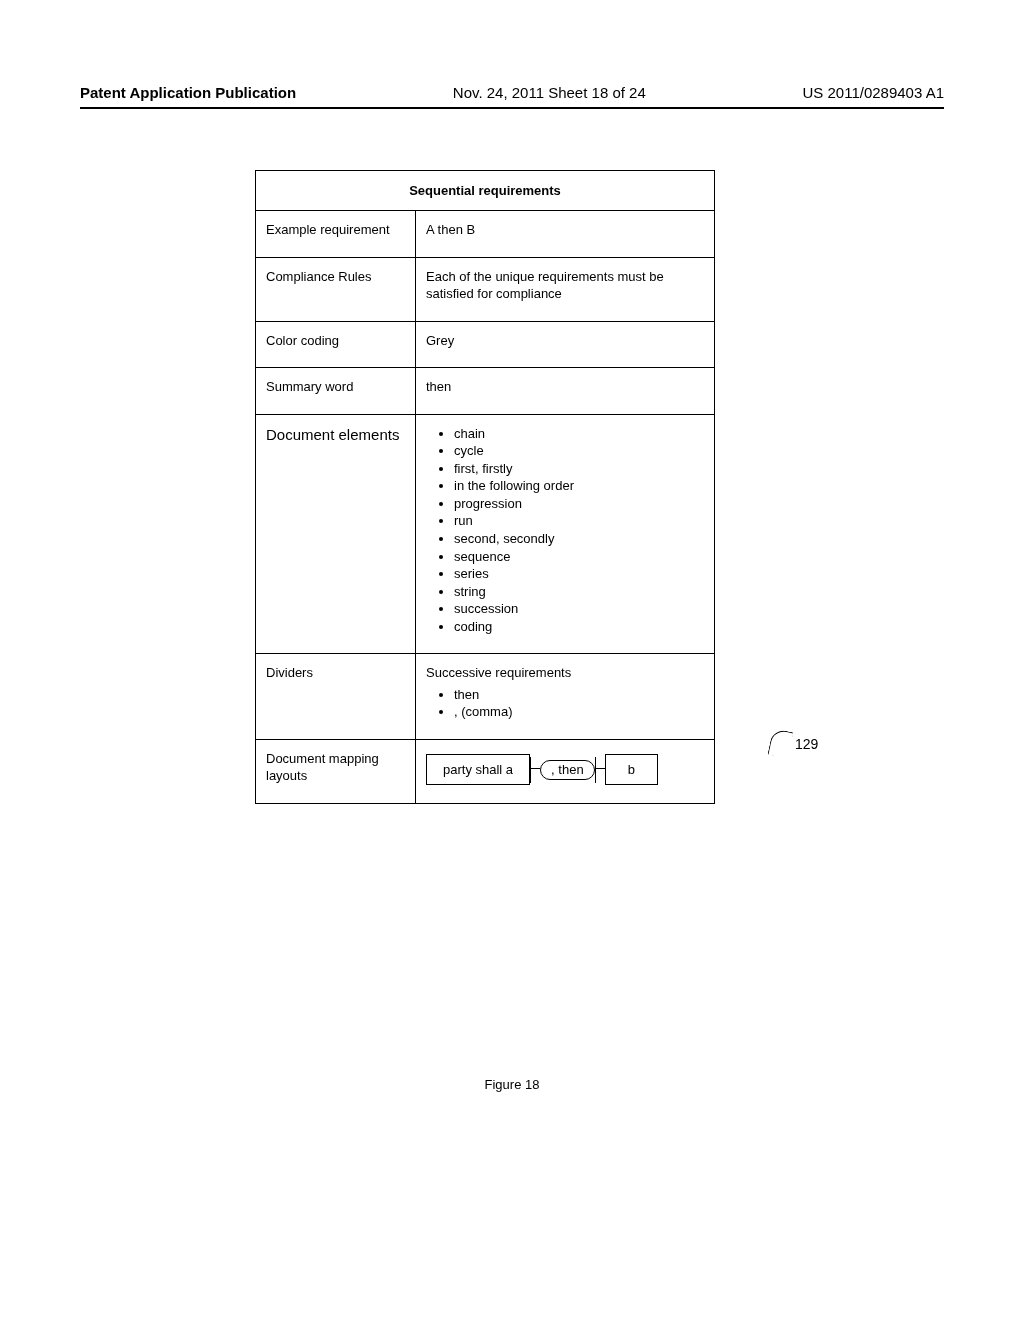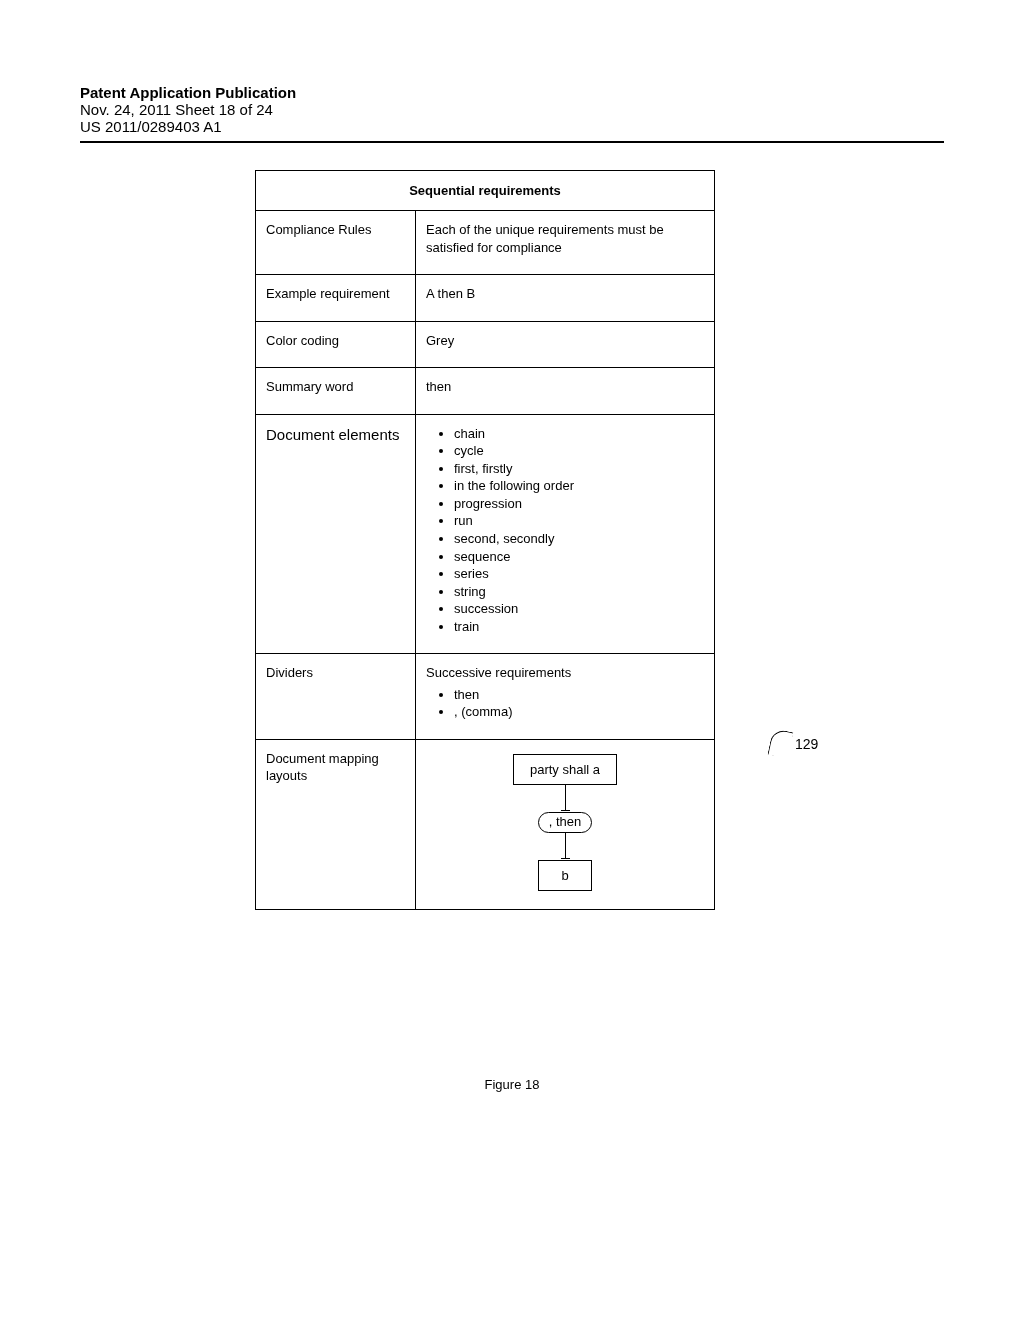--- a/index.html
+++ b/index.html
@@ -20,21 +20,20 @@
   .header-line {
     position: absolute;
     top: 84px;
     left: 80px;
     right: 80px;
     display: flex;
     justify-content: space-between;
     font-size: 15px;
     padding-bottom: 6px;
     border-bottom: 2px solid #000;
-    flex-direction: column;
   }
   .header-left { font-weight: bold; }
   .header-mid { }
   .header-right { }
   .content-area {
     position: absolute;
     top: 170px;
     left: 255px;
     width: 460px;
   }
@@ -86,21 +85,20 @@
   .oval-wide {
     display: inline-block;
     border: 1px solid #000;
     border-radius: 999px;
     width: 50px;
     height: 18px;
     vertical-align: middle;
   }
   .dmap {
     display: flex;
-    flex-direction: column;
     align-items: center;
     padding-top: 4px;
   }
   .dmap .boxrect {
     border: 1px solid #000;
     padding: 6px 16px;
   }
   .dmap .conn-v {
     height: 26px;
     border-left: 1px solid #000;
@@ -153,26 +151,26 @@
     <table class="main">
       <colgroup>
           <col class="c1">
           <col>
         </colgroup>
       <tbody>
           <tr>
         <th colspan="2">Sequential requirements</th>
       </tr>
       <tr>
+        <td>Example requirement</td>
+        <td>A then B</td>
+      </tr>
+      <tr>
         <td>Compliance Rules</td>
         <td>Each of the unique requirements must be satisfied for compliance</td>
-      </tr>
-      <tr>
-        <td>Example requirement</td>
-        <td>A then B</td>
       </tr>
       <tr>
         <td>Color coding</td>
         <td>Grey</td>
       </tr>
       <tr>
         <td>Summary word</td>
         <td>then</td>
       </tr>
       <tr>
@@ -183,21 +181,21 @@
             <li>cycle</li>
             <li>first, firstly</li>
             <li>in the following order</li>
             <li>progression</li>
             <li>run</li>
             <li>second, secondly</li>
             <li>sequence</li>
             <li>series</li>
             <li>string</li>
             <li>succession</li>
-            <li>train</li>
+            <li>coding</li>
           </ul>
         </td>
       </tr>
       <tr>
         <td>Dividers</td>
         <td>
           <span>Successive requirements</span>
           <ul class="divlist">
             <li>then</li>
             <li>, (comma)</li>

